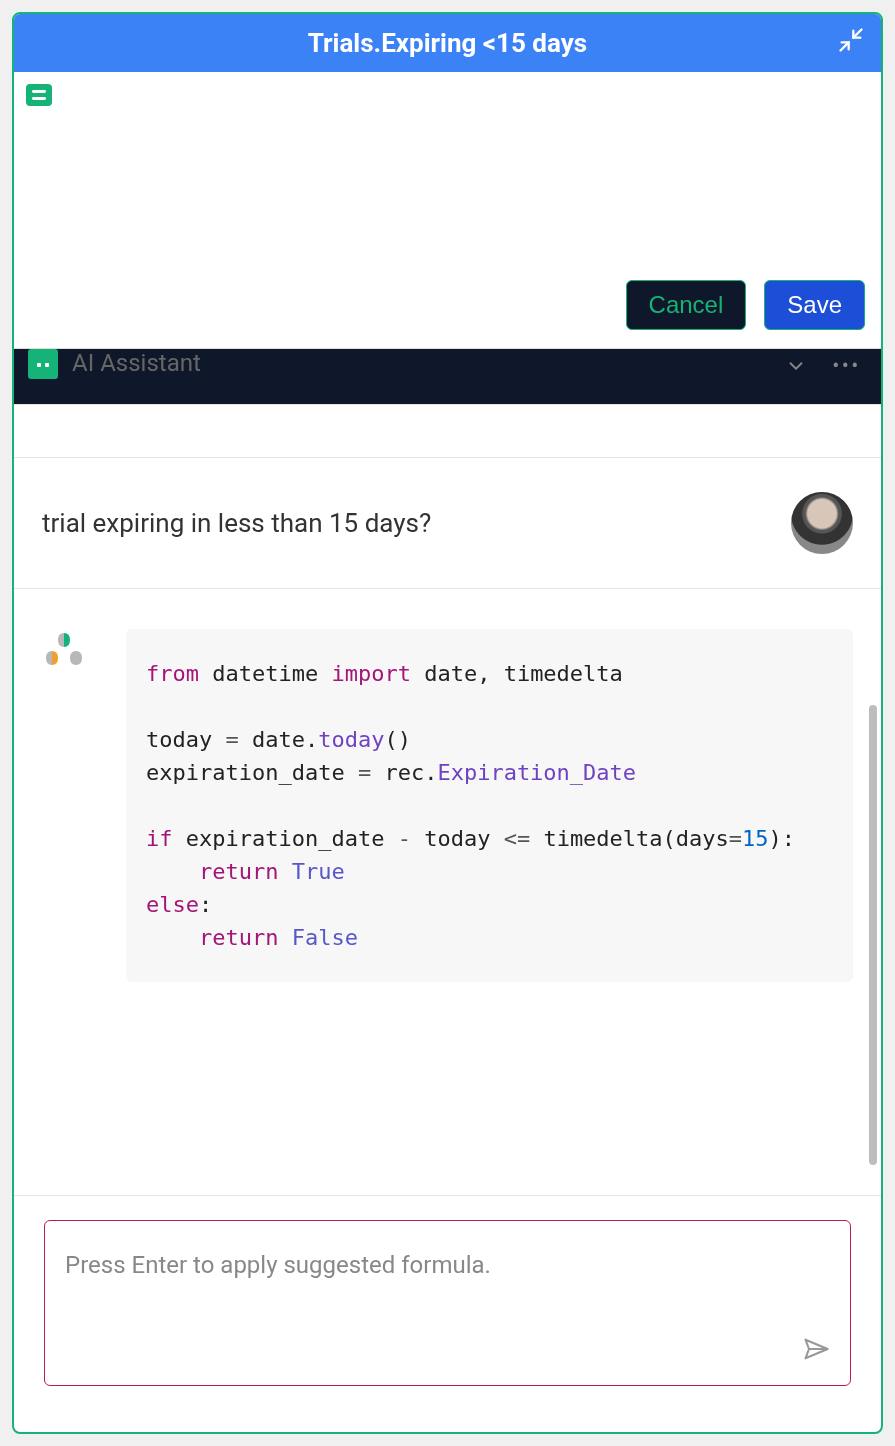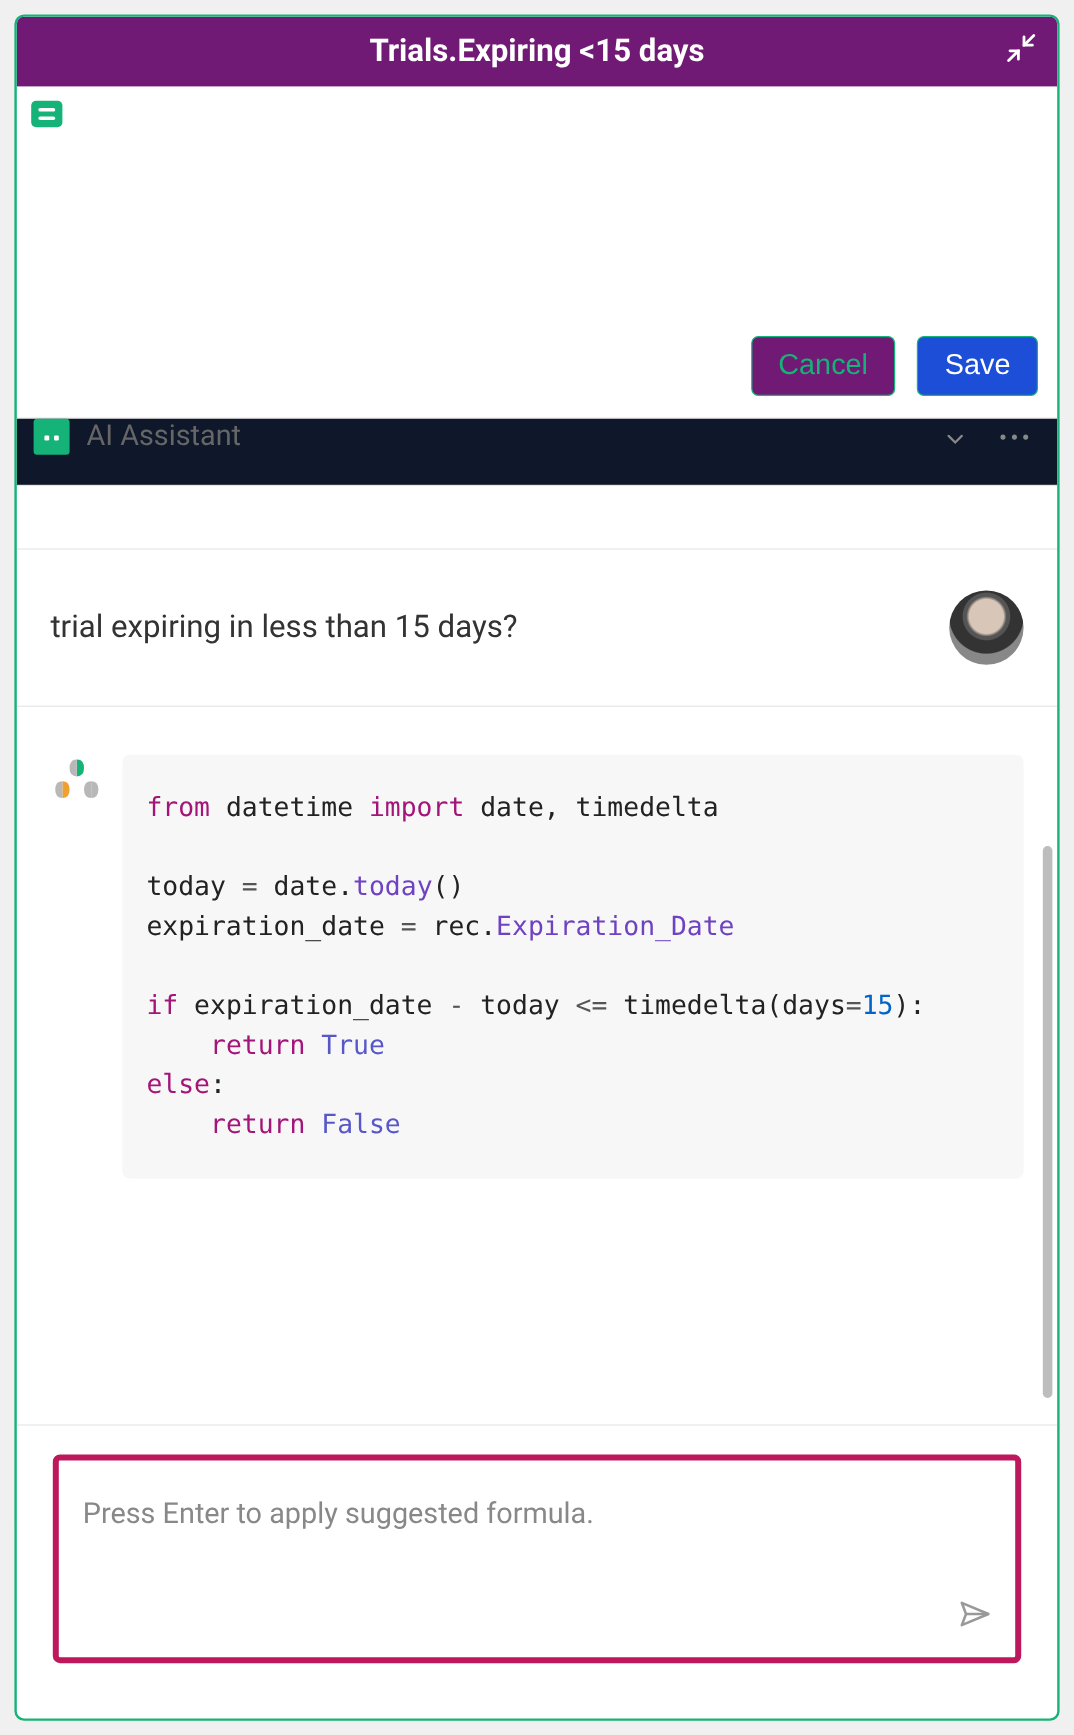--- a/index.html
+++ b/index.html
@@ -14,21 +14,21 @@
     width: 100%;
     height: 100%;
     background: #fff;
     border: 2px solid #16b378;
     border-radius: 8px;
     overflow: hidden;
     display: flex;
     flex-direction: column;
   }
   .panel-header {
-    background: #701a75;
+    background: #3b82f6;
     color: #fff;
     height: 58px;
     display: flex;
     align-items: center;
     justify-content: center;
     position: relative;
     font-size: 26px;
     font-weight: 700;
   }
   .collapse-icon {
@@ -86,21 +86,21 @@
     padding: 8px 16px 18px 16px;
   }
   .btn {
     font-size: 24px;
     padding: 10px 22px;
     border-radius: 6px;
     cursor: pointer;
     font-weight: 500;
   }
   .btn-outline {
-    background: #701a75;
+    background: #0f172a;
     border: 1.5px solid #16b378;
     color: #16b378;
   }
   .btn-solid {
     background: #1d4ed8;
     border: 1.5px solid #16b378;
     color: #fff;
   }
   .assistant-bar {
     display: flex;
@@ -159,21 +159,21 @@
     width: 62px;
     height: 62px;
     border-radius: 50%;
     background: radial-gradient(circle at 50% 35%, #d8c7b8 0 28%, #555 33% 38%, #333 40% 60%, #888 62% 100%);
     flex-shrink: 0;
   }
   .assistant-msg {
     display: flex;
     align-items: flex-start;
     padding: 40px 28px 16px 28px;
-    gap: 16px;
+    gap: 40px;
   }
   .grist-logo {
     width: 44px;
     height: 44px;
     flex-shrink: 0;
     position: relative;
   }
   .code-block {
     flex: 1;
     background: #f7f7f7;
@@ -195,21 +195,21 @@
   .apply-row {
     display: flex;
     justify-content: flex-end;
     padding: 12px 28px 28px 28px;
   }
   .input-section {
     padding: 24px 30px 46px 30px;
     border-top: 1px solid #e6e6e6;
   }
   .chat-input-box {
-    border: 5px solid #be185d;
+    border: 1px solid #be185d;
     border-radius: 6px;
     min-height: 160px;
     padding: 30px 20px;
     position: relative;
   }
   .chat-input {
     width: 100%;
     border: none;
     outline: none;
     font-size: 24px;

